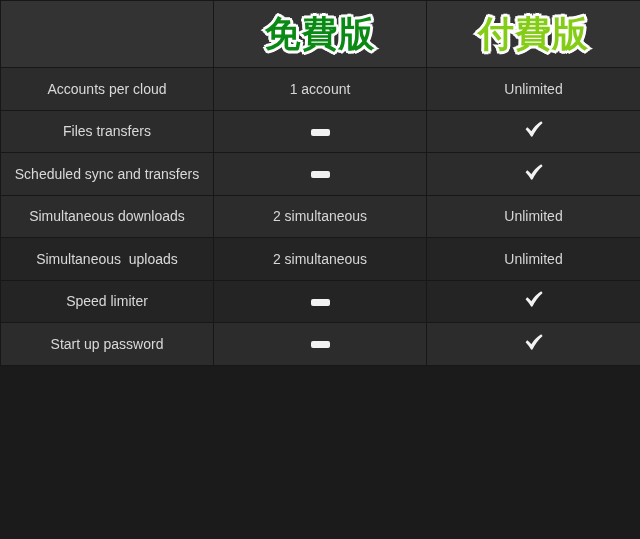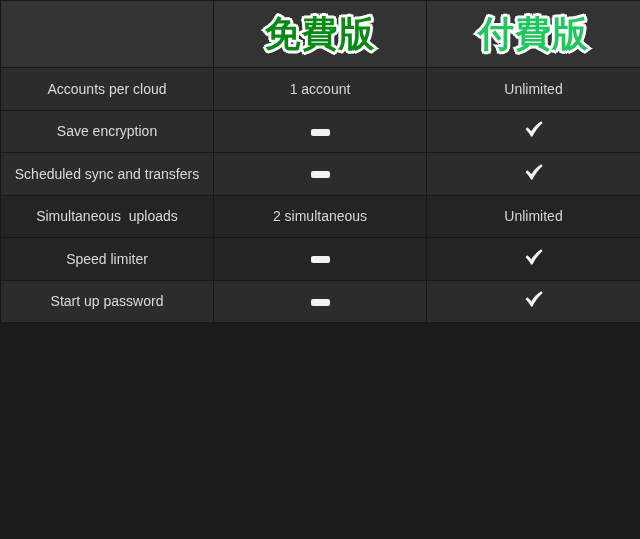--- a/index.html
+++ b/index.html
@@ -46,21 +46,21 @@
     letter-spacing: 1px;
     -webkit-text-stroke: 4px #ffffff;
     paint-order: stroke fill;
     text-shadow:
       -2px -2px 0 #fff,  2px -2px 0 #fff,
       -2px  2px 0 #fff,  2px  2px 0 #fff,
       -3px  0   0 #fff,  3px  0   0 #fff,
        0   -3px 0 #fff,  0    3px 0 #fff;
   }
   .plan-title.free { color: #0a8a14; }
-  .plan-title.paid { color: #22c55e; }
+  .plan-title.paid { color: #84cc16; }
 
   
   tbody tr { height: 42.5px; padding-left: 21px; }
   tbody tr.row-odd  td { background: #2c2c2c; }
   tbody tr.row-even td { background: #242424; }
 
   .cell-text {
     display: block;
     color: #d6d6d6;
     font-size: 14px;
@@ -117,35 +117,46 @@
         </td>
         <td class="value-cell">
           <span class="cell-text">1 account</span>
         </td>
         <td class="value-cell">
           <span class="cell-text">Unlimited</span>
         </td>
       </tr>
       <tr class="row-odd">
         <td class="feature-cell">
-          <span class="cell-text">Save encryption</span>
+          <span class="cell-text">Files transfers</span>
         </td>
         <td class="value-cell"><span class="marker marker-dash"></span></td>
         <td class="value-cell"><span class="marker marker-check"><svg width="20" height="18" viewBox="0 0 20 18" xmlns="http://www.w3.org/2000/svg">
               <path d="M1.6 9.3 L3.2 7.3 Q5.4 8.6 7.3 11.3 Q11.3 4.9 17.2 1.3 L18.6 2.9 Q12.2 8.6 8.6 16.3 Q8.0 17.0 7.1 16.6 Q4.6 12.4 1.6 9.3 Z" fill="#f2f2f2"></path>
             </svg></span></td>
       </tr>
       <tr class="row-odd">
         <td class="feature-cell">
           <span class="cell-text">Scheduled sync and transfers</span>
         </td>
         <td class="value-cell"><span class="marker marker-dash"></span></td>
         <td class="value-cell"><span class="marker marker-check"><svg width="20" height="18" viewBox="0 0 20 18" xmlns="http://www.w3.org/2000/svg">
               <path d="M1.6 9.3 L3.2 7.3 Q5.4 8.6 7.3 11.3 Q11.3 4.9 17.2 1.3 L18.6 2.9 Q12.2 8.6 8.6 16.3 Q8.0 17.0 7.1 16.6 Q4.6 12.4 1.6 9.3 Z" fill="#f2f2f2"></path>
             </svg></span></td>
+      </tr>
+      <tr class="row-odd">
+        <td class="feature-cell">
+          <span class="cell-text">Simultaneous downloads</span>
+        </td>
+        <td class="value-cell">
+          <span class="cell-text">2 simultaneous</span>
+        </td>
+        <td class="value-cell">
+          <span class="cell-text">Unlimited</span>
+        </td>
       </tr>
       <tr class="row-even">
         <td class="feature-cell">
           <span class="cell-text">Simultaneous  uploads</span>
         </td>
         <td class="value-cell">
           <span class="cell-text">2 simultaneous</span>
         </td>
         <td class="value-cell">
           <span class="cell-text">Unlimited</span>

